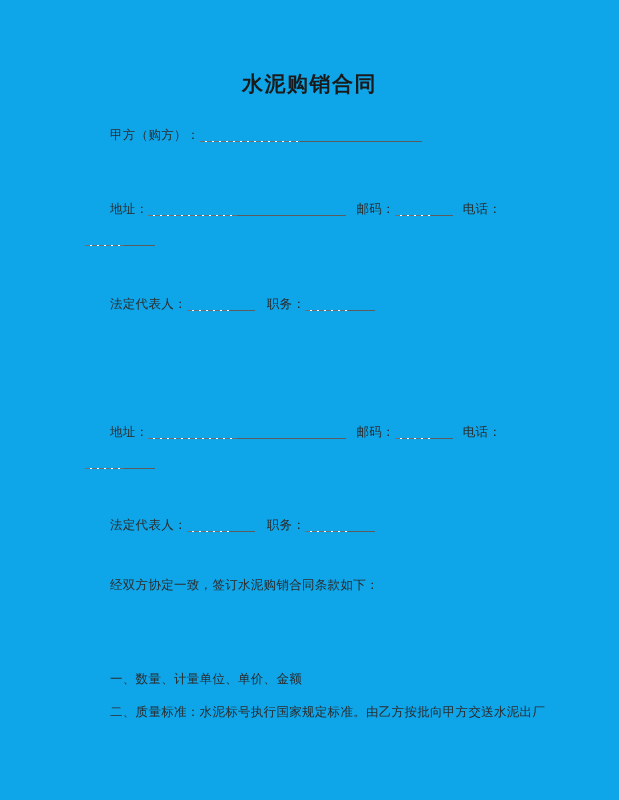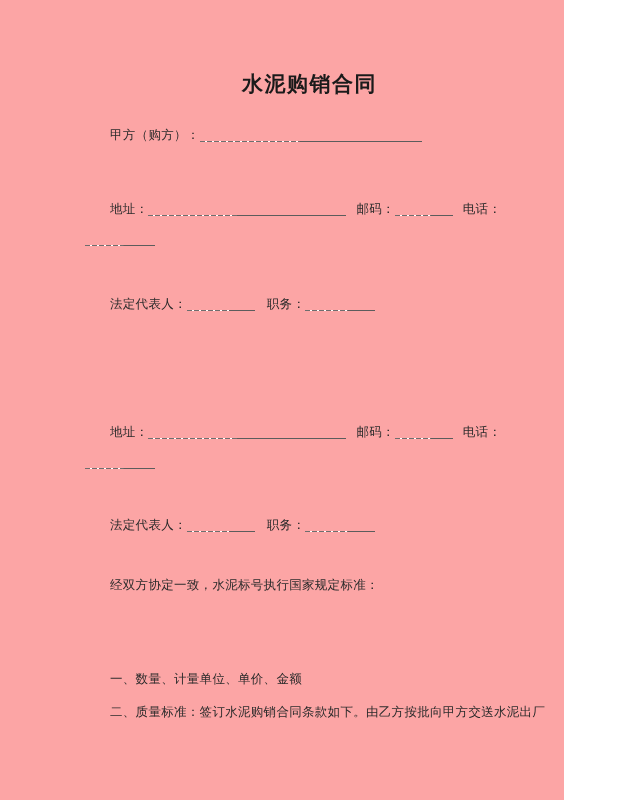--- a/index.html
+++ b/index.html
@@ -3,23 +3,23 @@
 <meta charset="utf-8">
 <style>
   html, body {
     margin: 0;
     padding: 0;
     background: #ffffff;
   }
 
   .page {
     position: relative;
-    width: 564px;
+    width: 619px;
     height: 800px;
-    background: #fca5a5;
+    background: #0ea5e9;
     font-family: "DejaVu Sans", "Liberation Sans", sans-serif;
     overflow: hidden;
   }
 
   .doc-title {
     position: absolute;
     left: 0;
     top: 70px;
     width: 619px;
     text-align: center;
@@ -139,23 +139,23 @@
   </div>
 
   <div class="stub-line" style="top:447px;">
     <span class="blank short w-stub"></span>
   </div>
 
   <div class="body-line" style="top:510px;">
     <span class="lbl">法定代表人：</span><span class="blank medium w-rep"></span><span class="lbl" style="margin-left:12px;">职务：</span><span class="blank medium w-duty"></span>
   </div>
 
-  <div class="para" style="top:570px;">经双方协定一致，水泥标号执行国家规定标准：</div>
+  <div class="para" style="top:570px;">经双方协定一致，签订水泥购销合同条款如下：</div>
 
   <div class="para" style="top:664px;">
     <span>一、</span><span>数量、计量单位、单价、金额</span>
   </div>
 
   <div class="para" style="top:697px;">
-    <span>二、</span><span>质量标准：签订水泥购销合同条款如下。由乙方按批向甲方交送水泥出厂</span>
+    <span>二、</span><span>质量标准：水泥标号执行国家规定标准。由乙方按批向甲方交送水泥出厂</span>
   </div>
 
 </div>
 
 </body></html>

